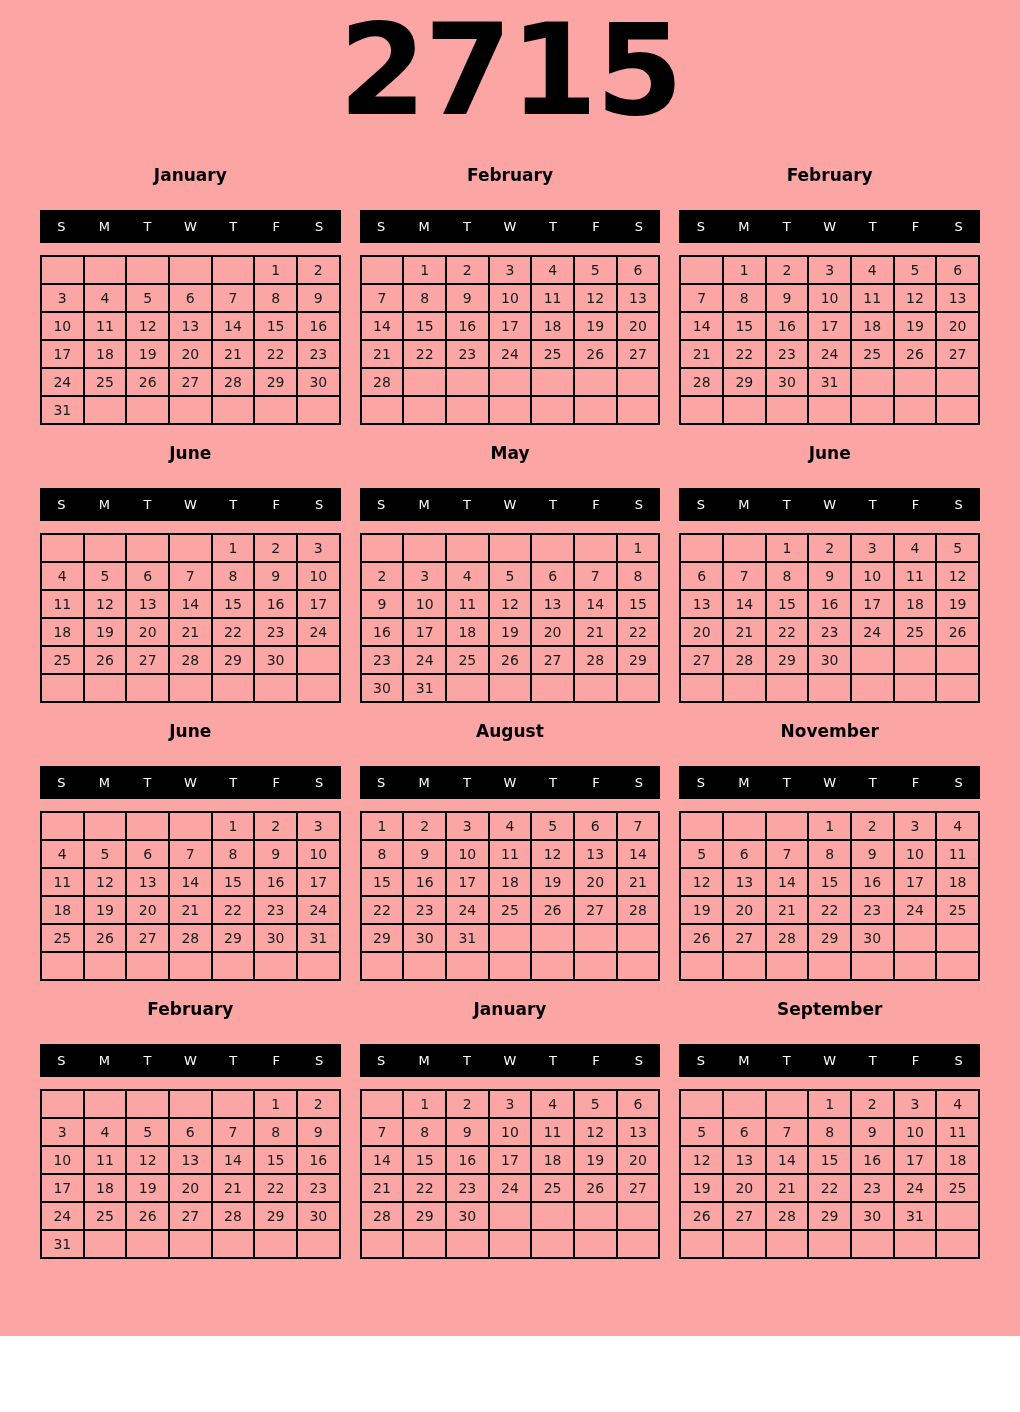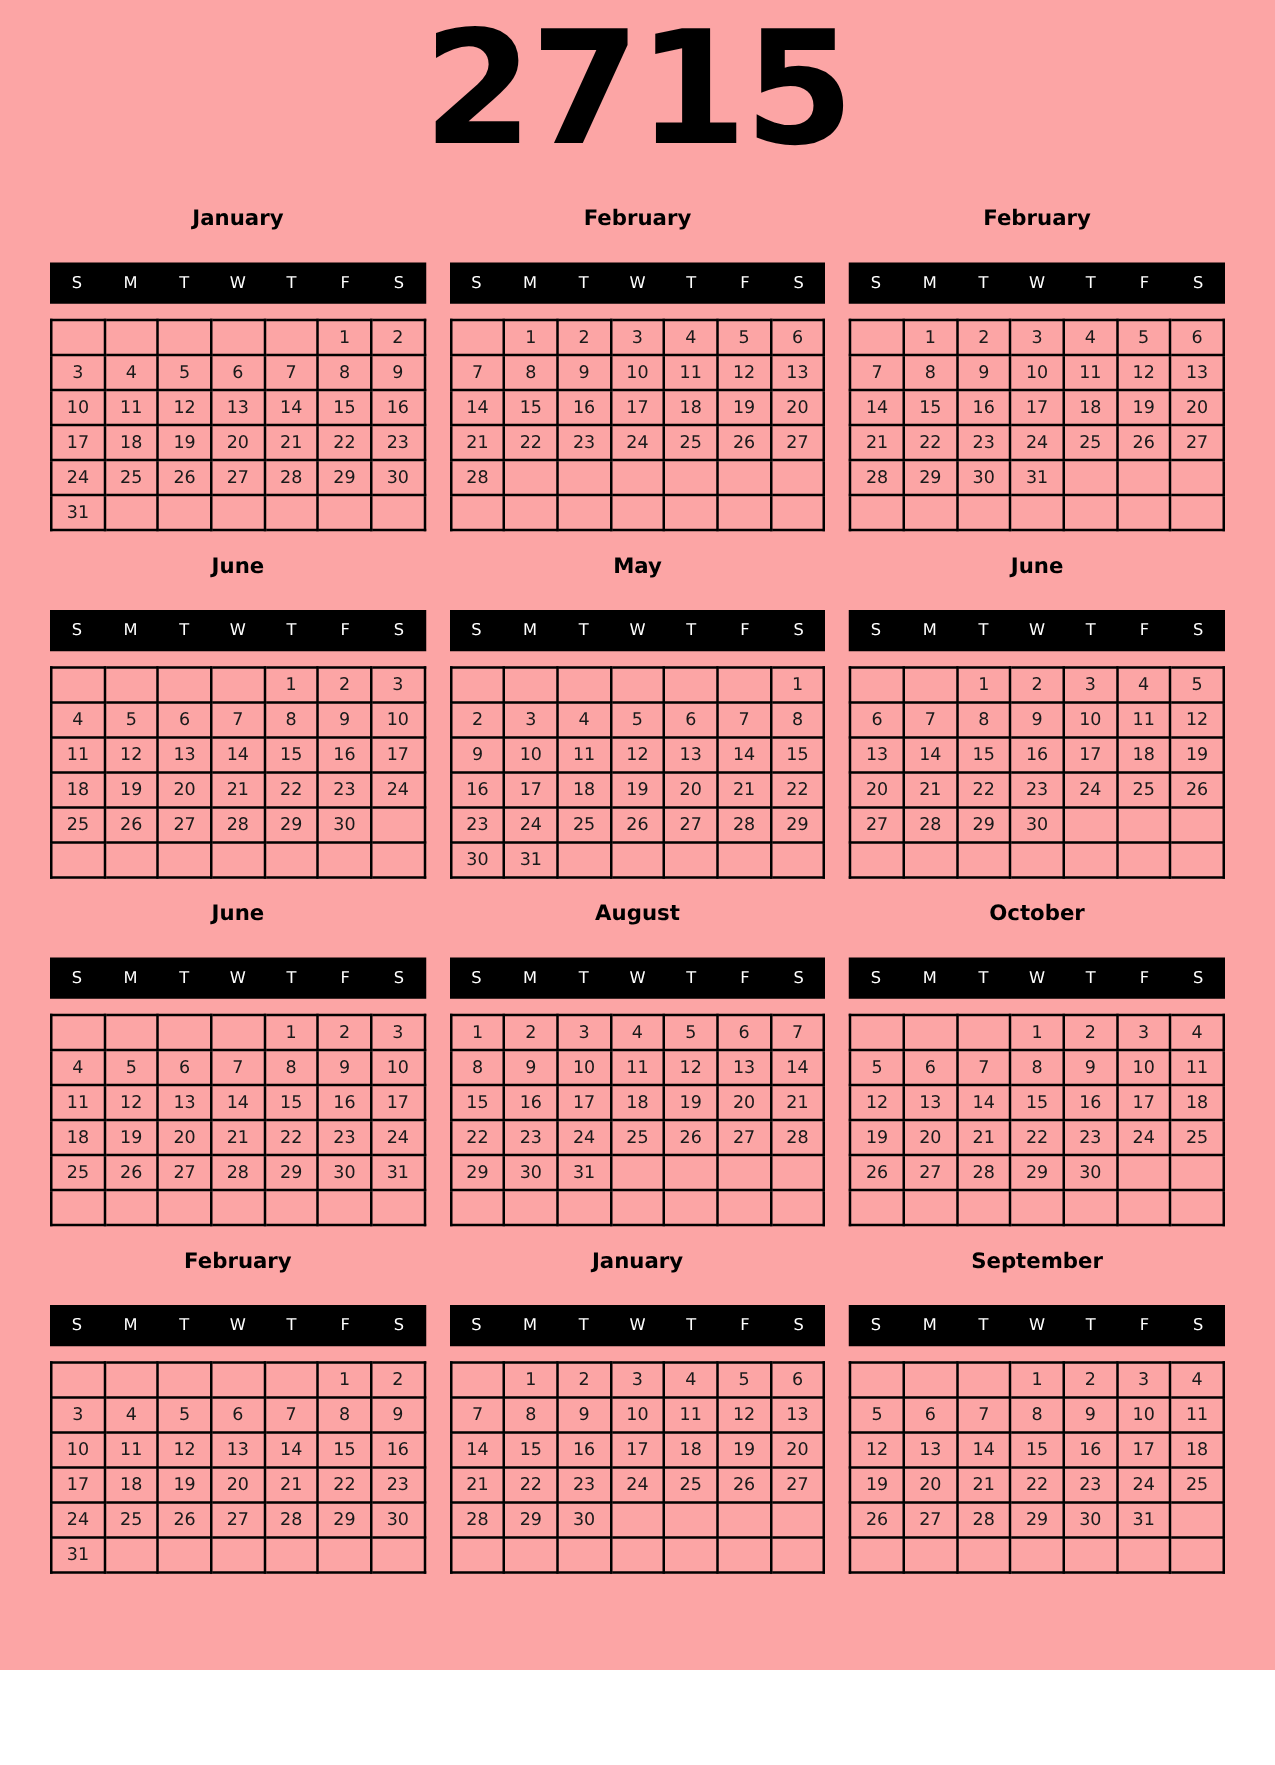--- a/index.html
+++ b/index.html
@@ -638,21 +638,21 @@
               <td></td>
               <td></td>
               <td></td>
               <td></td>
             </tr>
           </tbody>
     </table>
   </div>
 
   <div class="month">
-    <div class="month-name">October</div>
+    <div class="month-name">November</div>
     <div class="dow-header">
           <div class="dow">S</div>
           <div class="dow">M</div>
           <div class="dow">T</div>
           <div class="dow">W</div>
           <div class="dow">T</div>
           <div class="dow">F</div>
           <div class="dow">S</div>
         </div>
     <table class="dates">

